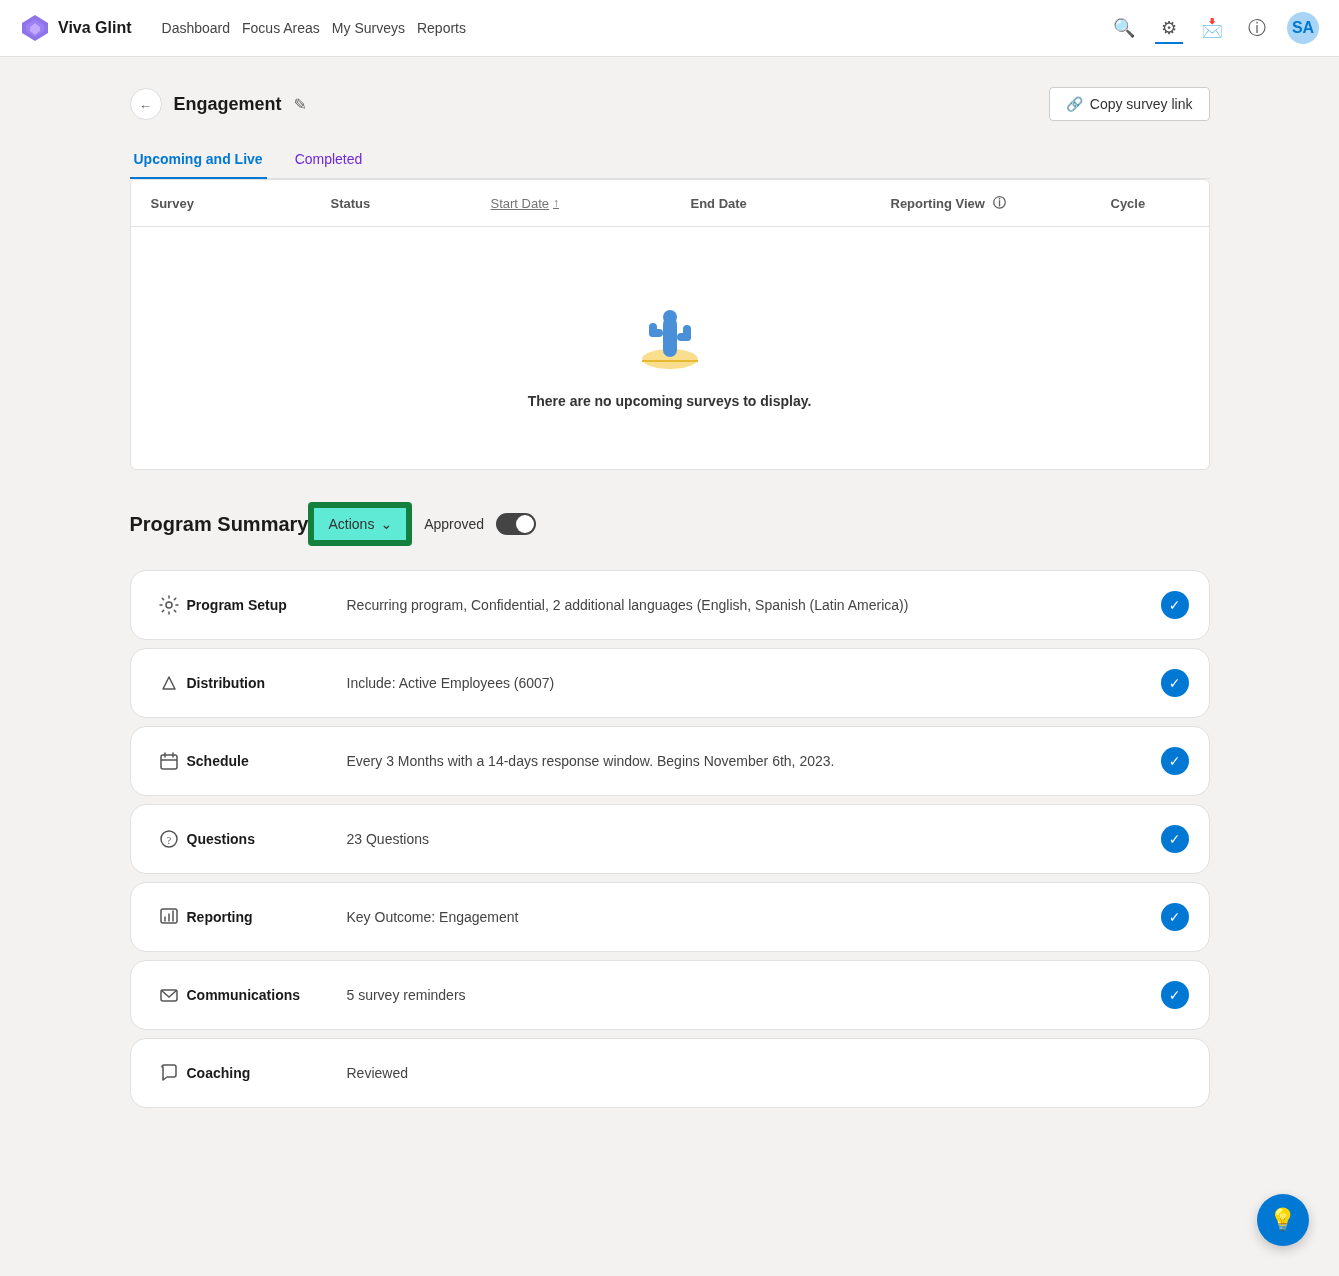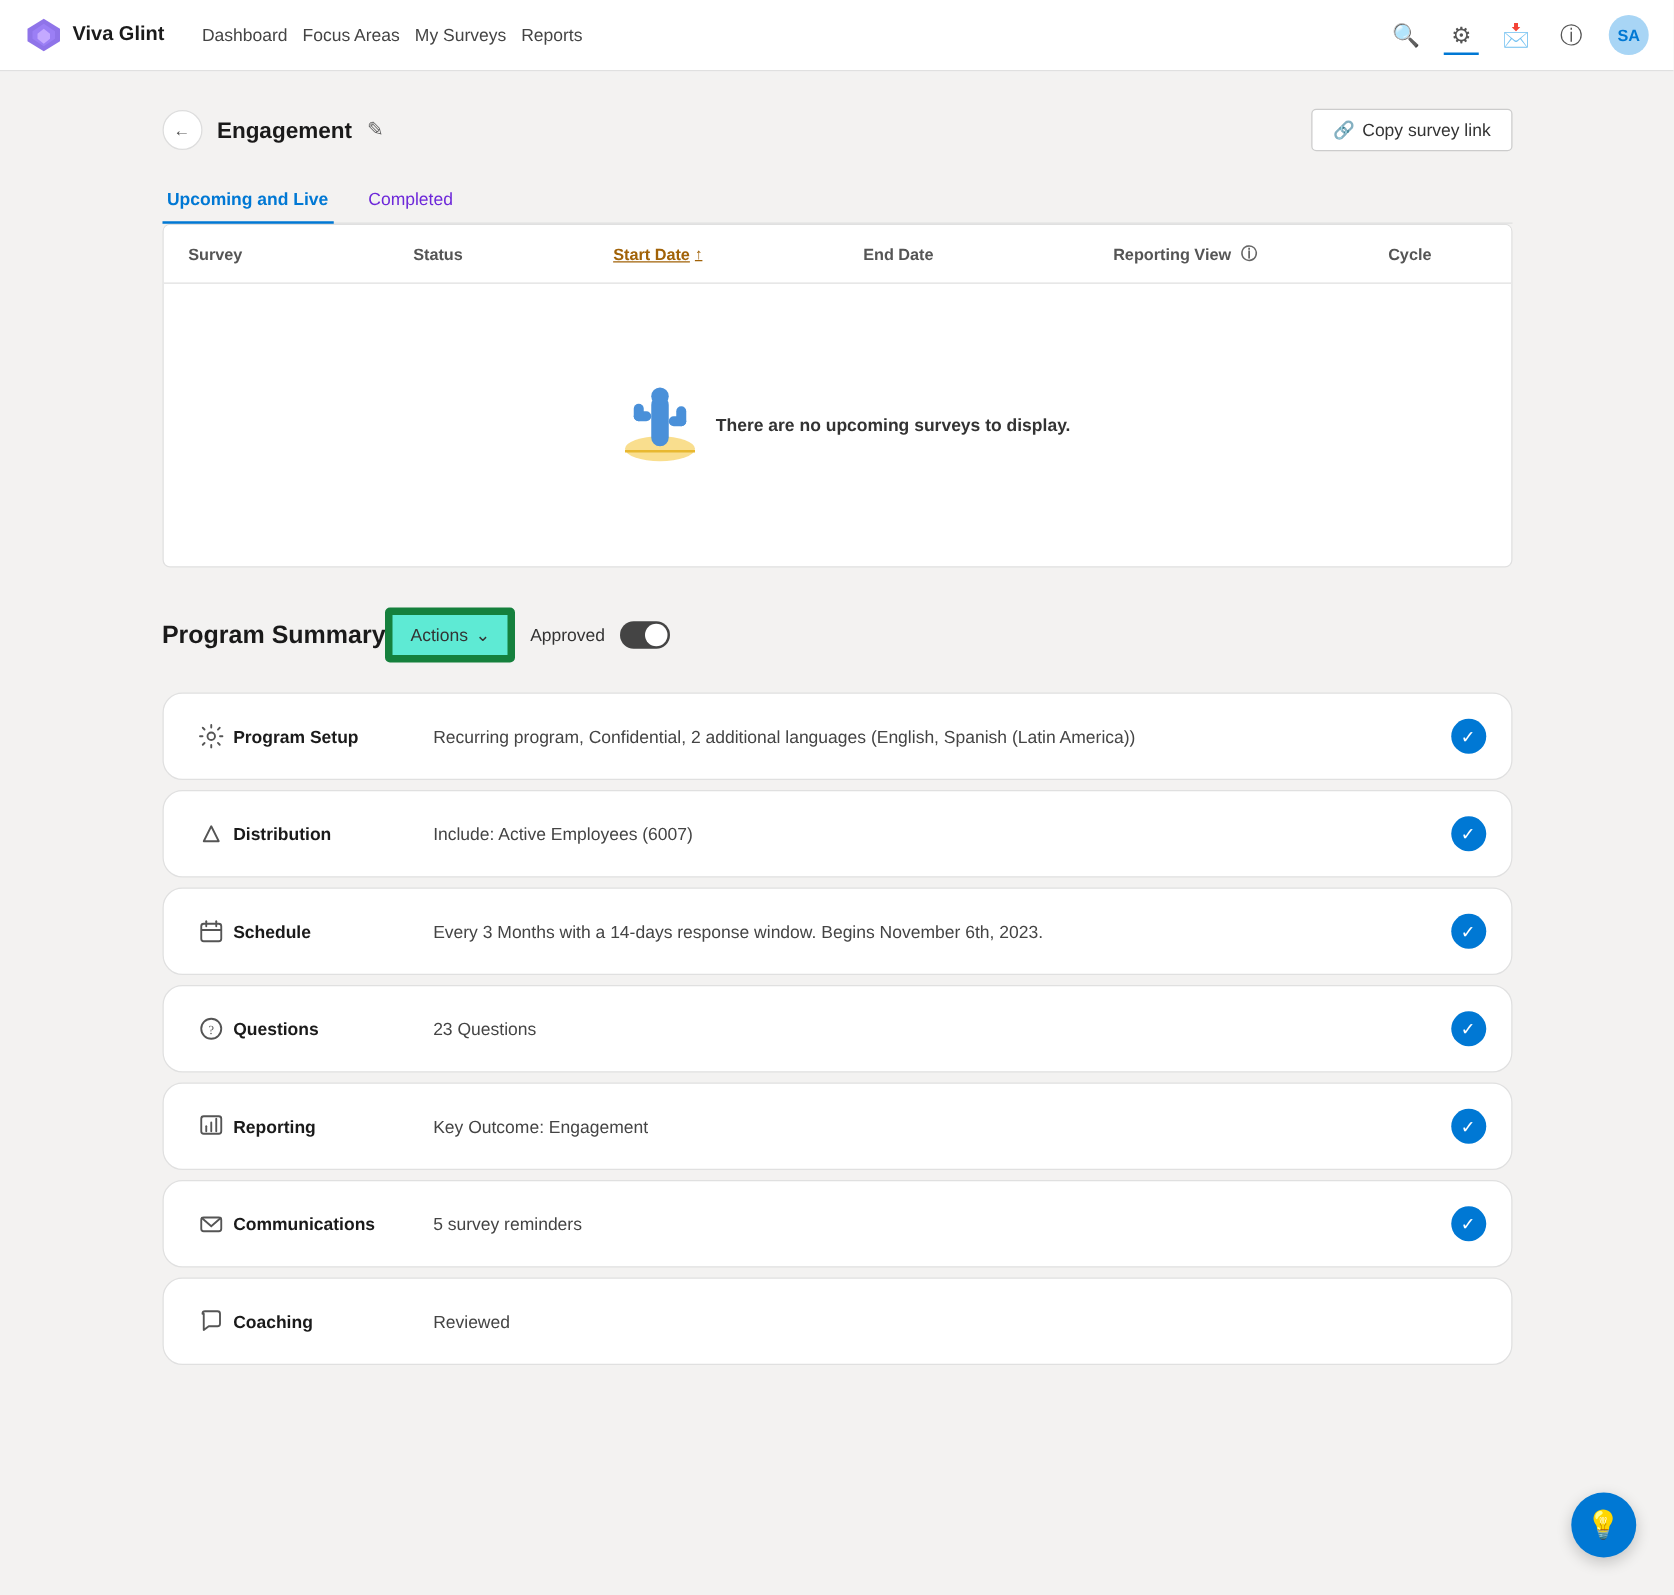--- a/index.html
+++ b/index.html
@@ -8,21 +8,21 @@
     
     .topnav { background: #fff; display: flex; align-items: center; padding: 0 20px; height: 57px; border-bottom: 1px solid #e0e0e0; position: sticky; top: 0; z-index: 100; }
     .logo-area { display: flex; align-items: center; gap: 8px; margin-right: 30px; }
     .logo-gem { width: 30px; height: 30px; }
     .logo-text { font-size: 16px; font-weight: 600; color: #1a1a1a; }
     .nav-links { display: flex; gap: 12px; flex: 1; }
     .nav-link { font-size: 14px; color: #444; text-decoration: none; padding: 4px 0; cursor: pointer; }
     .nav-right { display: flex; align-items: center; gap: 16px; }
     .nav-icon { width: 28px; height: 28px; display: flex; align-items: center; justify-content: center; cursor: pointer; color: #555; font-size: 18px; position: relative; }
     .nav-icon.active::after { content: ''; position: absolute; bottom: -2px; left: 50%; transform: translateX(-50%); width: 100%; height: 2px; background: #0078d4; }
-    .avatar { width: 32px; height: 32px; border-radius: 50%; background: #a8d5f5; display: flex; align-items: center; justify-content: center; font-size: 13px; font-weight: 600; color: #0078d4; cursor: pointer; }
+    .avatar { width: 32px; height: 32px; border-radius: 50%; background: #a8d5f5; display: flex; align-items: center; justify-content: center; font-size: 16px; font-weight: 600; color: #0078d4; cursor: pointer; }
 
     
     .page-container { max-width: 1120px; margin: 0 auto; padding: 30px 20px; }
 
     
     .page-header { display: flex; align-items: center; justify-content: space-between; margin-bottom: 20px; }
     .header-left { display: flex; align-items: center; gap: 12px; }
     .back-btn { width: 32px; height: 32px; border-radius: 50%; background: #fff; border: 1px solid #ddd; display: flex; align-items: center; justify-content: center; cursor: pointer; color: #555; }
     .page-title { font-size: 18px; font-weight: 700; color: #1a1a1a; }
     .edit-icon { color: #666; cursor: pointer; font-size: 16px; }
@@ -30,25 +30,25 @@
 
     
     .tabs { display: flex; gap: 24px; border-bottom: 1px solid #e0e0e0; margin-bottom: 0; }
     .tab { padding: 10px 4px; font-size: 14px; cursor: pointer; color: #6d28d9; border-bottom: 2px solid transparent; margin-bottom: -1px; }
     .tab.active { color: #0078d4; border-bottom: 2px solid #0078d4; font-weight: 600; }
 
     
     .table-card { background: #fff; border-radius: 6px; border: 1px solid #e0e0e0; margin-top: 0; overflow: hidden; }
     .table-header { display: grid; grid-template-columns: 180px 160px 200px 200px 220px 120px; padding: 14px 20px; border-bottom: 1px solid #e0e0e0; background: #fff; }
     .col-header { font-size: 13px; color: #555; font-weight: 600; display: flex; align-items: center; gap: 4px; }
-    .col-header.sorted { font-weight: 700; color: #a16207; text-decoration: underline; }
+    .col-header.sorted { font-weight: 400; color: #737373; text-decoration: underline; }
     .sort-arrow { font-size: 12px; }
 
     
-    .empty-state { display: flex; flex-direction: row; align-items: center; justify-content: center; padding: 60px 20px; }
+    .empty-state { display: flex; flex-direction: column; align-items: center; justify-content: center; padding: 60px 20px; }
     .cactus-svg { width: 90px; height: 90px; margin-bottom: 16px; }
     .empty-text { font-size: 14px; font-weight: 600; color: #333; }
 
     
     .program-section { margin-top: 32px; }
     .program-header { display: flex; align-items: center; justify-content: flex-start; margin-bottom: 24px; }
     .program-title { font-size: 20px; font-weight: 700; color: #1a1a1a; }
     .program-actions { display: flex; align-items: center; gap: 12px; }
     .actions-btn { display: flex; align-items: center; gap: 6px; padding: 8px 14px; border: 6px solid #15803d; background: #5eead4; border-radius: 4px; cursor: pointer; font-size: 14px; color: #333; }
     .approved-label { font-size: 14px; color: #333; }

